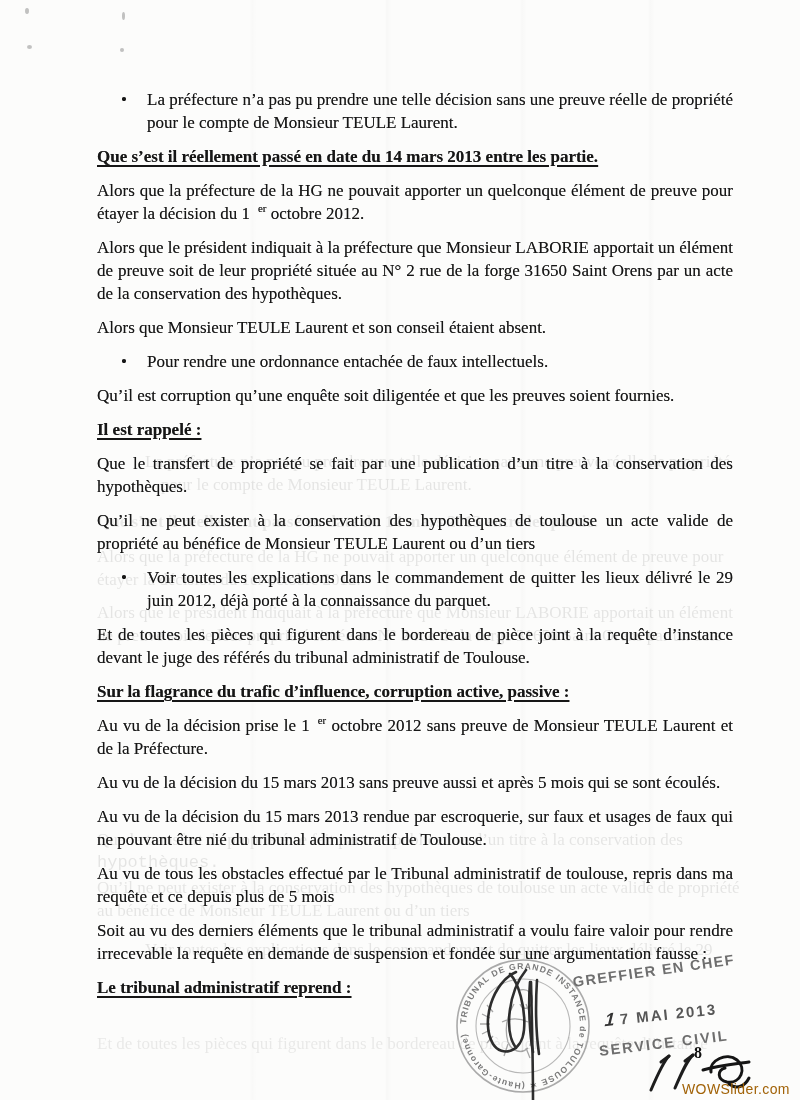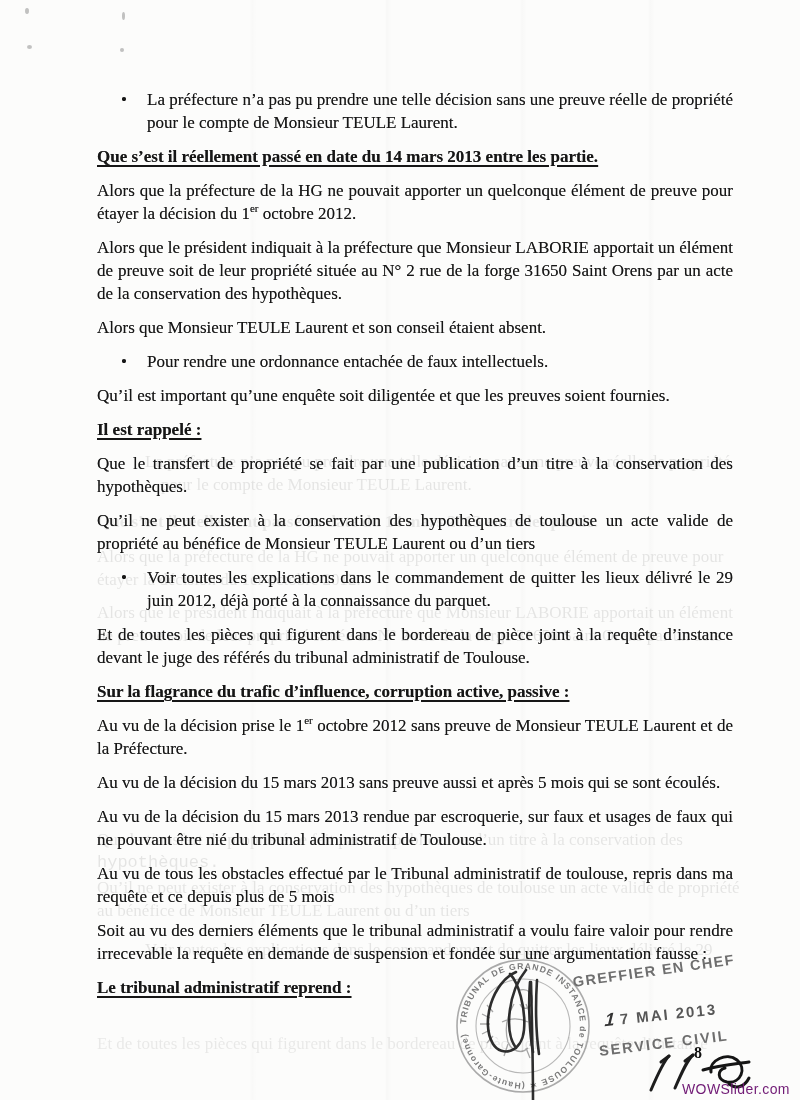--- a/index.html
+++ b/index.html
@@ -23,21 +23,21 @@
     font-size:17px;line-height:23px;text-align:justify;
     text-shadow:0 0 .4px rgba(0,0,0,.5);
   }
   .content p{margin:0 0 11px;}
   .heading{font-size:17px;font-weight:bold;margin:2px 0 11px;text-align:left;}
   .heading .u{text-decoration:underline;text-underline-offset:3px;text-decoration-thickness:1.6px;}
   .bullet-row{display:flex;margin:0 0 11px;}
   .bullet-row .dot{flex:0 0 26px;margin-left:24px;}
   .bullet-row .btext{flex:1;}
   .bullet-row.boldrow .btext{font-weight:normal;}
-  sup{font-size:11px;line-height:0;}
+  sup{font-size:11px;line-height:0;margin-left:8px;}
   
   .ghost{
     position:absolute;font-size:17px;line-height:23px;white-space:nowrap;
     color:#30302e;opacity:.11;filter:blur(.5px);pointer-events:none;
   }
   .g0{left:145px;top:450px;}  .g1{left:161px;top:473px;}
   .g2{left:97px;top:510px;font-weight:bold;opacity:.09;}
   .g3{left:97px;top:545px;}   .g4{left:97px;top:568px;}
   .g5{left:97px;top:601px;}   .g6{left:97px;top:624px;}
   .g7{left:97px;top:828px;}   .g8{left:97px;top:851px;font-family:Liberation Mono, monospace;}
@@ -65,21 +65,21 @@
   .datestamp .day{display:inline-block;transform:skewX(-20deg);color:#333;font-size:18px;margin-right:3px;}
   .service{
     position:absolute;left:600px;top:1043px;
     font-family:"Liberation Sans",sans-serif;font-size:14.5px;font-weight:700;
     letter-spacing:2px;color:#6e6e6e;transform:rotate(-7deg);transform-origin:left bottom;
   }
   .pagenum{position:absolute;left:694px;top:1044px;font-size:16px;font-weight:bold;color:#101010;}
   .hand-marks{position:absolute;left:645px;top:1050px;}
   .watermark{
     position:absolute;left:682px;top:1081px;
-    font-family:"Liberation Sans",sans-serif;font-size:14px;letter-spacing:.4px;color:#701a75;
+    font-family:"Liberation Sans",sans-serif;font-size:14px;letter-spacing:.4px;color:#a16207;
   }
 </style>
 </head>
 <body>
 
 <div class="page">
 
   <div class="speck s1"></div>
   <div class="speck s2"></div>
   <div class="speck s3"></div>
@@ -112,21 +112,21 @@
 
     <p>Alors que le président indiquait à la préfecture que Monsieur LABORIE apportait un élément de preuve soit de leur propriété située au N° 2 rue de la forge 31650 Saint Orens par un acte de la conservation des hypothèques.</p>
 
     <p>Alors que Monsieur TEULE Laurent et son conseil étaient absent.</p>
 
     <div class="bullet-row boldrow">
       <span class="dot">•</span>
       <span class="btext">Pour rendre une ordonnance entachée de faux intellectuels.</span>
     </div>
 
-    <p>Qu’il est important qu’une enquête soit diligentée et que les preuves soient fournies.</p>
+    <p>Qu’il est corruption qu’une enquête soit diligentée et que les preuves soient fournies.</p>
 
     <h2 class="heading"><span class="u">Il est rappelé :</span></h2>
 
     <p>Que le transfert de propriété se fait par une publication d’un titre à la conservation des hypothèques.</p>
 
     <p>Qu’il ne peut exister à la conservation des hypothèques de toulouse un acte valide de propriété au bénéfice de Monsieur TEULE Laurent ou d’un tiers</p>
 
     <div class="bullet-row">
       <span class="dot">•</span>
       <span class="btext">Voir toutes les explications dans le commandement de quitter les lieux délivré le 29 juin 2012, déjà porté à la connaissance du parquet.</span>

